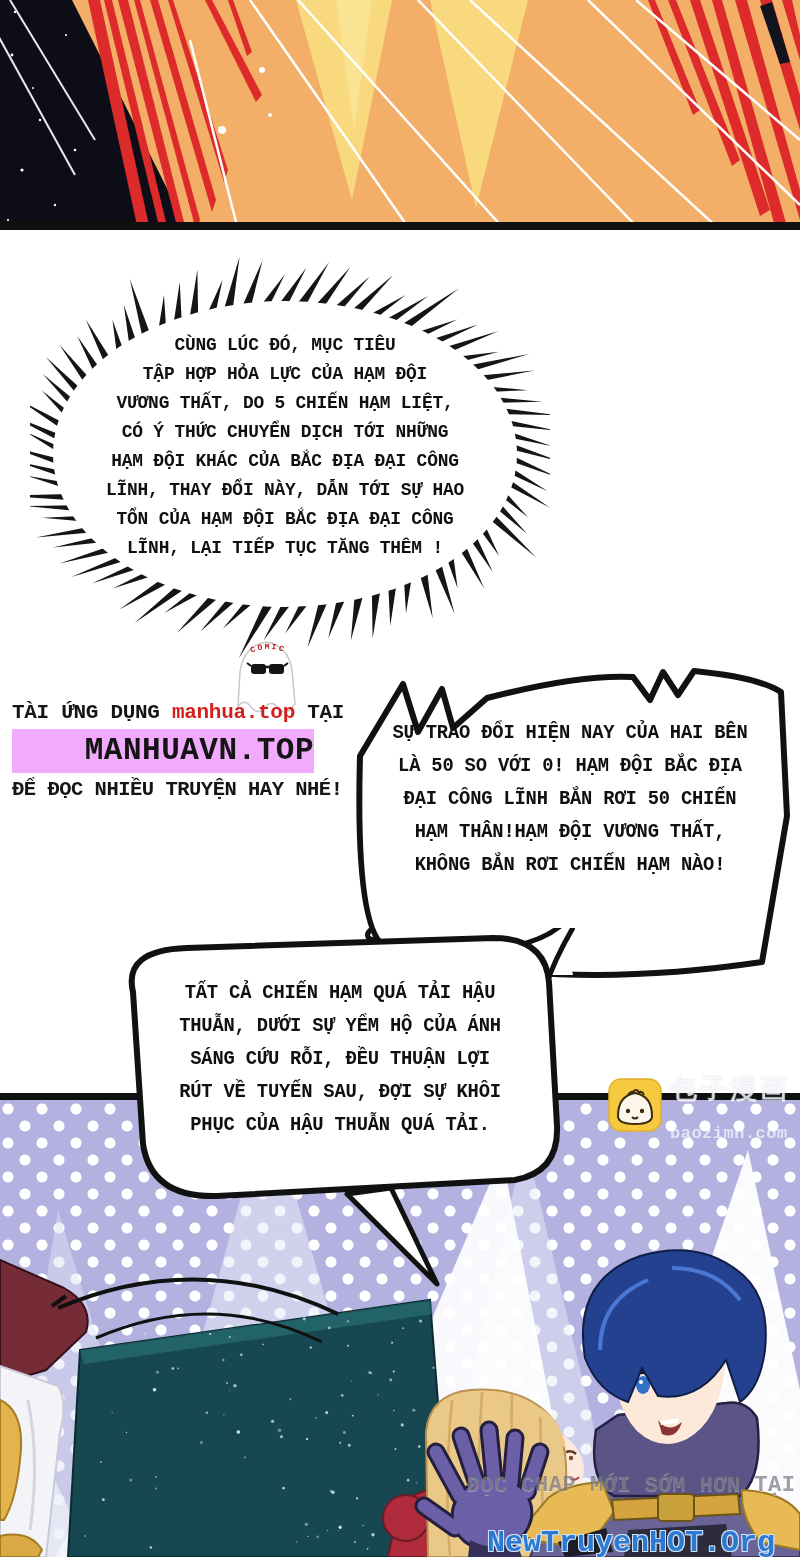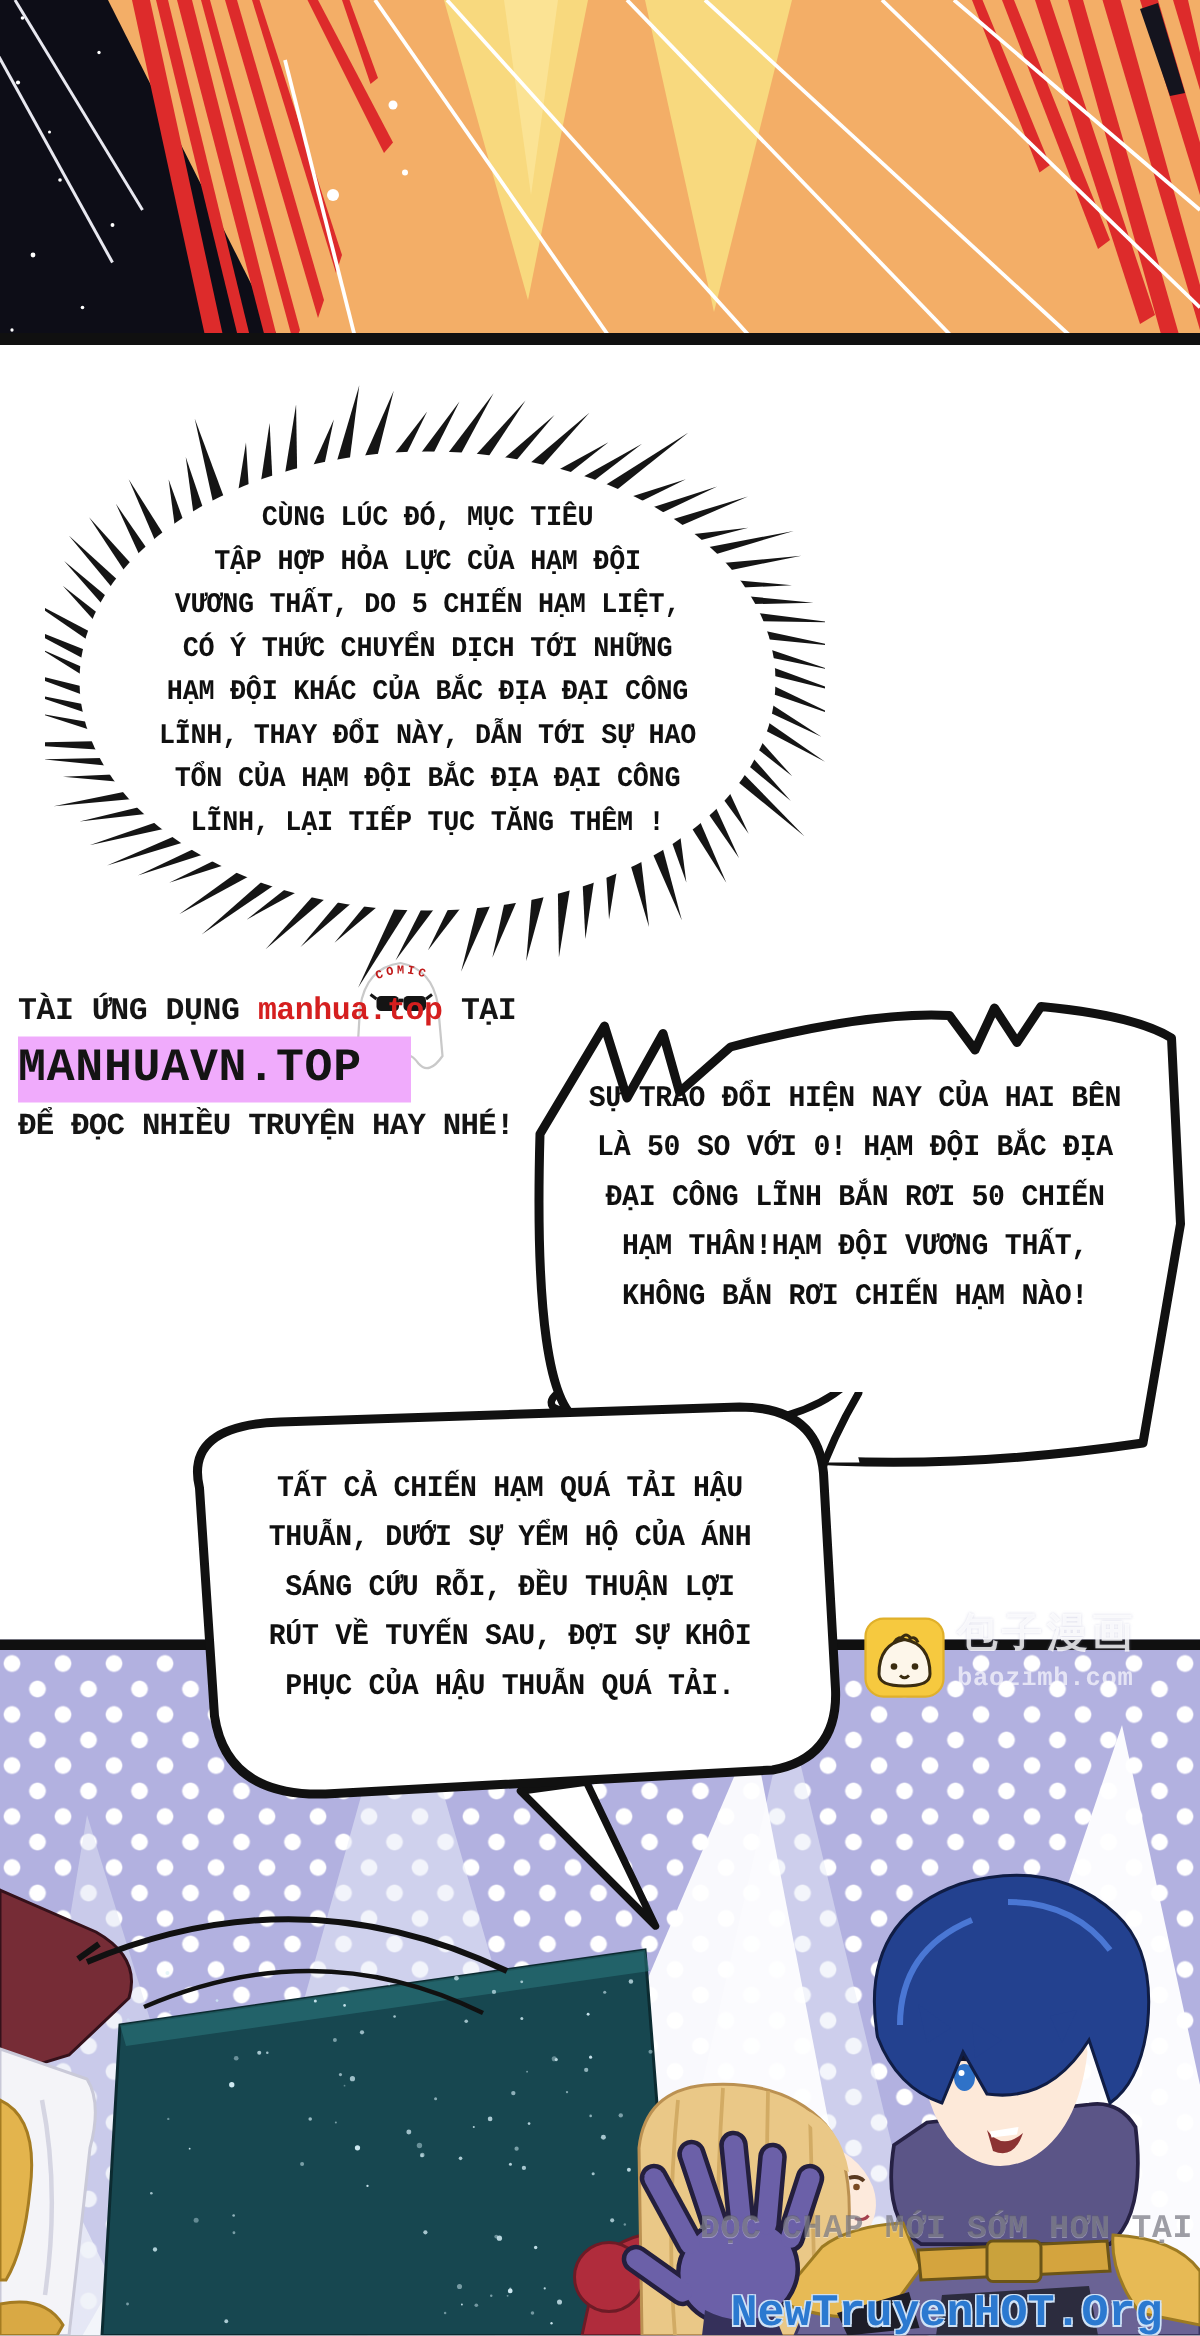--- a/index.html
+++ b/index.html
@@ -8,37 +8,37 @@
   #page *{box-sizing:border-box;}
   .abs{position:absolute;}
   
   .bubble-text{position:absolute;text-align:center;color:#101010;font-weight:700;
                transform:scaleX(.94);transform-origin:50% 50%;letter-spacing:-.2px;}
   .bubble-text div{white-space:nowrap;}
   #burst-text{left:75px;top:331px;width:420px;font-size:19px;line-height:29px;z-index:16;}
   #speech1-text{left:372px;top:716px;width:396px;font-size:20px;line-height:33px;z-index:21;}
   #speech2-text{left:148px;top:976px;width:384px;font-size:20px;line-height:33px;z-index:31;}
   
-  #promo{left:12px;top:663px;width:262px;text-align:left;z-index:18;color:#151515;}
+  #promo{left:12px;top:701px;width:302px;text-align:right;z-index:18;color:#151515;}
   #promo .l1{font-size:21px;font-weight:700;letter-spacing:-.3px;white-space:nowrap;}
   #promo .bar{margin-top:5px;background:#f0abfc;color:#141414;font-weight:800;
               font-size:31px;letter-spacing:.5px;padding:4px 0 5px;white-space:nowrap;}
   #promo .l3{margin-top:5px;font-size:20.5px;font-weight:700;letter-spacing:-.5px;white-space:nowrap;}
   
   #panel-bottom{left:0;top:1093px;width:800px;height:464px;border-top:7px solid #101010;
     background-color:#b2b1e0;
     background-image:radial-gradient(circle at 6px 6px,#fff 5px,rgba(255,255,255,0) 6px),
                      radial-gradient(circle at 6px 6px,#fff 5px,rgba(255,255,255,0) 6px);
     background-size:34px 34px;background-position:2px 3px,19px 20px;z-index:4;}
   
-  #baozi{left:576px;top:1078px;display:flex;align-items:flex-start;z-index:25;}
+  #baozi{left:608px;top:1078px;display:flex;align-items:flex-start;z-index:25;}
   #baozi .txt{margin-left:8px;line-height:1;}
   #baozi .cn{font-size:27px;font-weight:700;color:rgba(255,255,255,.78);letter-spacing:3px;
              text-shadow:0 0 2px rgba(160,160,200,.4);}
-  #baozi .site{font-size:17px;font-weight:700;color:rgba(255,255,255,.66);margin-top:6px;letter-spacing:.5px;}
+  #baozi .site{font-size:17px;font-weight:700;color:rgba(255,255,255,.66);margin-top:20px;letter-spacing:.5px;}
   
   #wm-bottom{right:4px;top:1473px;width:330px;text-align:center;z-index:26;line-height:1.15;}
   #wm-bottom .w1{font-size:22px;font-weight:800;color:rgba(98,98,110,.62);letter-spacing:.5px;white-space:nowrap;
                  text-shadow:0 1px 0 rgba(255,255,255,.35);}
   #wm-bottom .w2{font-size:30px;font-weight:800;color:#2b79d0;white-space:nowrap;
                  text-shadow:-1px -1px 0 #cfe2f6,1px -1px 0 #cfe2f6,-1px 1px 0 #cfe2f6,1px 1px 0 #cfe2f6;margin-top:28px;}
   svg{display:block;}
 </style>
 </head>
 <body>

